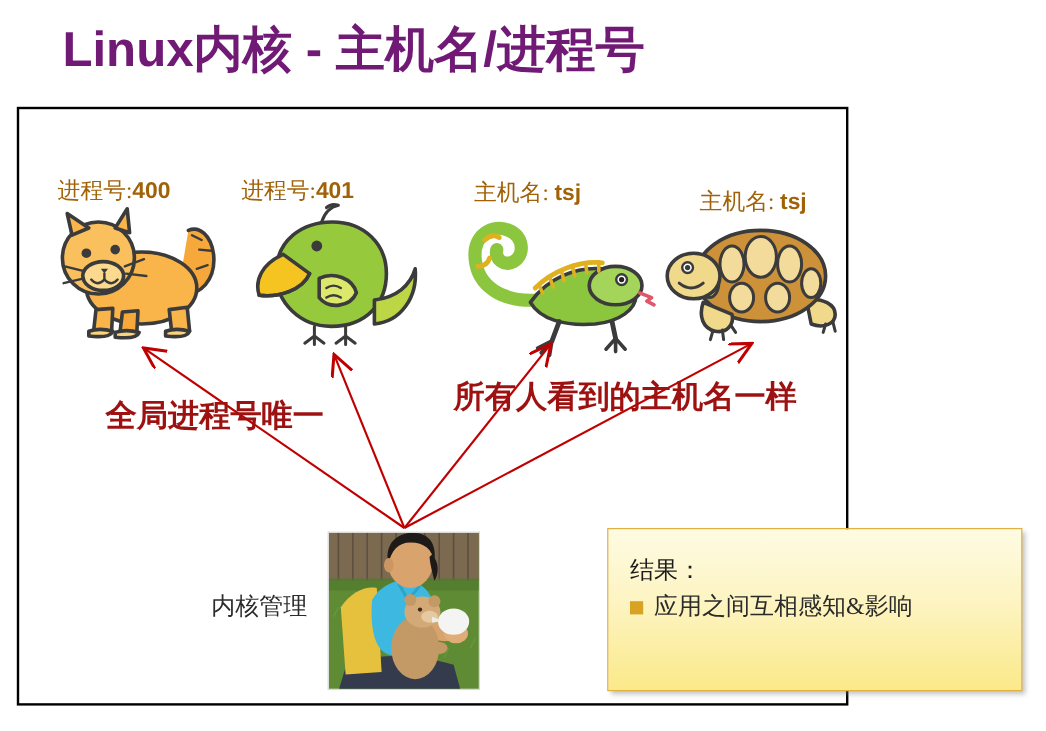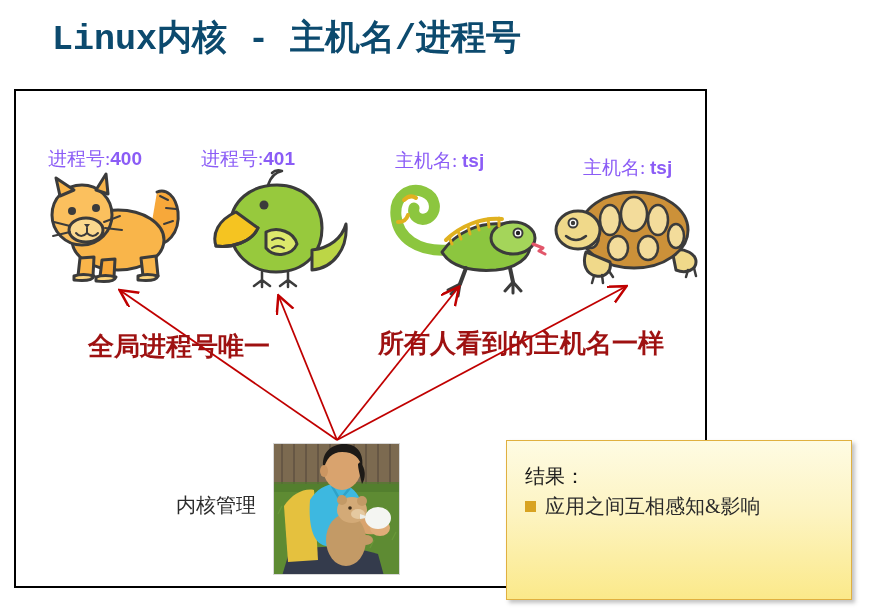--- a/index.html
+++ b/index.html
@@ -13,44 +13,44 @@
     position: relative;
     overflow: hidden;
     font-family: "Liberation Sans", "DejaVu Sans", sans-serif;
   }
 
   
   #slide-title {
     position: absolute;
     left: 52px;
     top: 14px;
-    font-family: Liberation Mono, monospace;
-    font-size: 35px;
+    font-family: Liberation Sans, sans-serif;
+    font-size: 41px;
     font-weight: bold;
-    color: #0c4a6e;
+    color: #701a75;
     letter-spacing: 0px;
     white-space: nowrap;
   }
 
   
   #content-frame {
     position: absolute;
     left: 14px;
     top: 89px;
     width: 693px;
     height: 499px;
     border: 2px solid #000000;
     background: #ffffff;
     box-sizing: border-box;
   }
 
   
   .animal-label {
     position: absolute;
-    color: #8b5cf6;
+    color: #a16207;
     font-family: "Liberation Serif", "DejaVu Serif", serif;
     font-size: 19px;
     white-space: nowrap;
   }
   .spell {
     font-family: "Liberation Sans", "DejaVu Sans", sans-serif;
     font-weight: bold;
     text-decoration-style: wavy;
     text-decoration-color: #FF0000;
     text-decoration-thickness: 1px;
@@ -102,21 +102,21 @@
     box-sizing: border-box;
     overflow: hidden;
   }
 
   
   #result-box {
     position: absolute;
     left: 506px;
     top: 440px;
     width: 346px;
-    height: 160px;
+    height: 136px;
     box-sizing: border-box;
     border: 1px solid #E0B040;
     background: linear-gradient(to bottom, #FEFBE3 0%, #FDF4C2 45%, #FBE98A 100%);
     box-shadow: 3px 3px 4px rgba(120,120,120,0.45);
     padding: 22px 0 0 18px;
   }
   #result-heading {
     color: #1a1a1a;
     font-family: "Liberation Serif", "DejaVu Serif", serif;
     font-size: 20px;
@@ -293,21 +293,21 @@
   </defs>
   <g stroke="#C00000" stroke-width="1.8" fill="none" marker-end="url(#ah)">
     <line x1="337" y1="440" x2="121" y2="291"></line>
     <line x1="337" y1="440" x2="279" y2="297"></line>
     <line x1="337" y1="440" x2="458" y2="288"></line>
     <line x1="337" y1="440" x2="625" y2="287"></line>
   </g>
 </svg>
 
 <div class="annot" style="left:88px; top:329px;">全局进程号唯一</div>
-<div class="annot" style="left:378px; top:326px;">所有人看到的主机名一样</div>
+<div class="annot" style="left:378px; top:313px;">所有人看到的主机名一样</div>
 
 <div id="kernel-photo">
   <svg viewBox="0 0 127 132" width="127" height="132">
 
     <rect x="0" y="0" width="127" height="132" fill="#5E8B33"></rect>
 
     <rect x="0" y="0" width="127" height="40" fill="#7C6A50"></rect>
     <g stroke="#5E5040" stroke-width="1.4">
       <line x1="8" y1="0" x2="8" y2="40"></line>
       <line x1="20" y1="0" x2="20" y2="40"></line>

